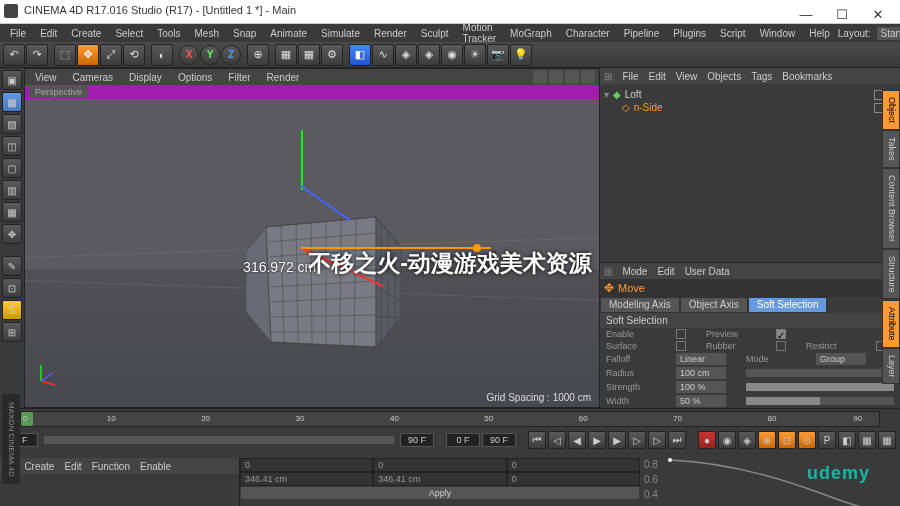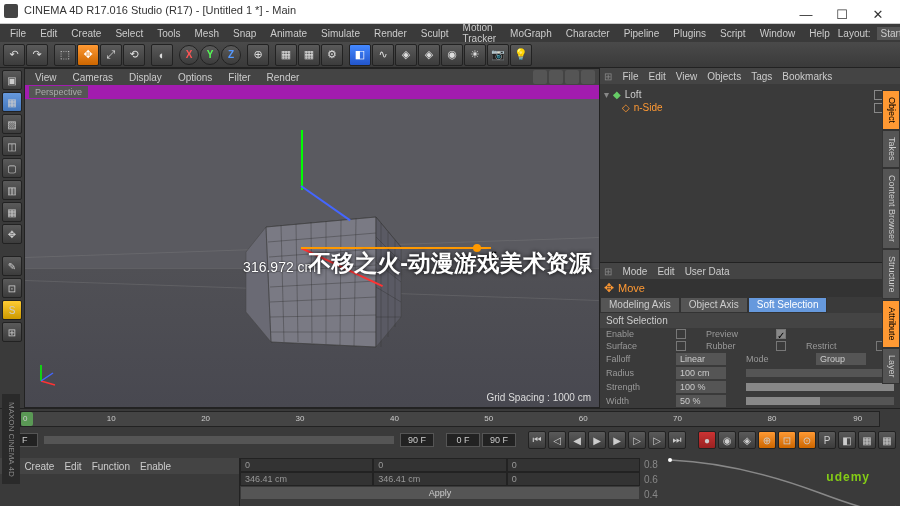--- a/index.html
+++ b/index.html
@@ -81,21 +81,21 @@
 .coord-panel{flex:1;display:flex;flex-direction:column}
 .coord-hdrs{display:flex;height:14px;background:#444}
 .coord-hdr{flex:1;text-align:center;color:#ccc;font-size:9px;border-right:1px solid #333;padding-top:1px}
 .coord-row{display:flex;height:14px}
 .coord-cell{flex:1;background:#333;color:#999;font-size:9px;padding:1px 4px;border:1px solid #222}
 .coord-apply{background:#555;color:#ccc;font-size:9px;text-align:center;padding:1px;margin:1px}
 .graph-panel{width:260px;background:#3a3a3a;position:relative}
 .watermark{position:absolute;left:50%;top:52%;transform:translate(-50%,-50%);text-align:center;pointer-events:none}
 .wm1{color:#fff;font-size:23px;font-weight:bold;text-shadow:0 0 4px #000}
 .wm2{color:#fff;font-size:16px;text-shadow:0 0 4px #000;margin-top:2px}
-.udemy{position:absolute;right:30px;bottom:22px;color:#84cc16;font-size:12px;font-weight:bold;letter-spacing:1px}
+.udemy{position:absolute;right:30px;bottom:22px;color:#14b8a6;font-size:18px;font-weight:bold;letter-spacing:1px}
 .logo-strip{position:absolute;left:2px;bottom:22px;width:18px;height:90px;background:#2a2a2a;color:#888;writing-mode:vertical-rl;font-size:8px;display:flex;align-items:center;justify-content:center}
 </style>
 </head>
 <body>
 
 <div class="titlebar">
   <div class="titlebar-icon"></div>
   <div class="titlebar-text">CINEMA 4D R17.016 Studio (R17) - [Untitled 1 *] - Main</div>
   <div class="win-controls">
     <div class="win-btn">—</div>

